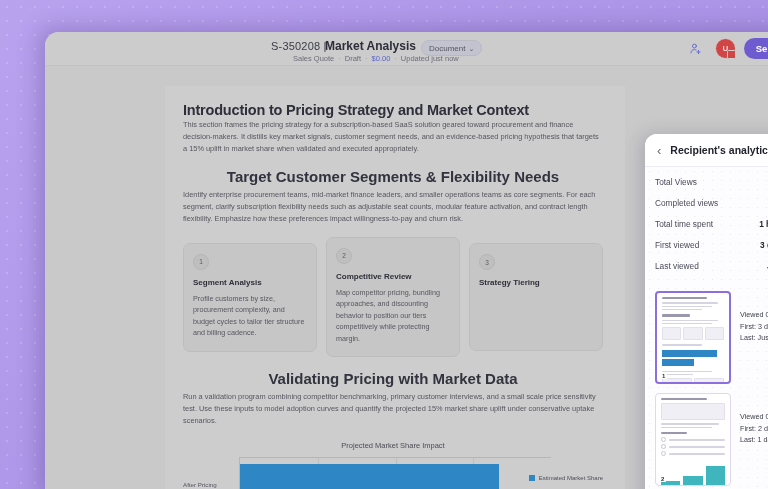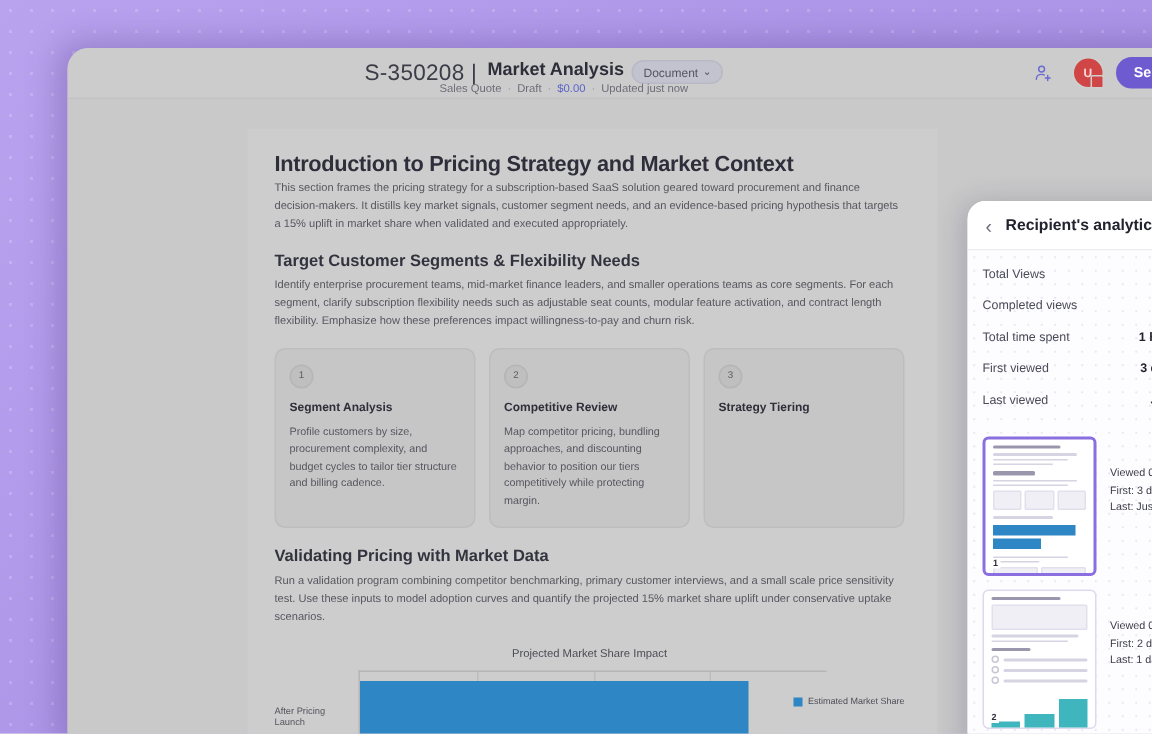--- a/index.html
+++ b/index.html
@@ -30,22 +30,22 @@
     overflow: hidden;
     box-shadow: -6px -4px 22px rgba(60,40,110,0.28);
   }
   .win-header {
     position: relative;
     height: 34px;
     background: #cccccc;
     border-bottom: 1px solid #c2c2c2;
   }
   .doc-id {
-    position: absolute; left: 198px; top: 8px;
-    font-size: 15px; color: #3c3c48; letter-spacing: .2px;
+    position: absolute; left: 226px; top: 8px;
+    font-size: 11px; color: #3c3c48; letter-spacing: .2px;
   }
   .doc-title {
     position: absolute; left: 280px; top: 7px;
     font-size: 12px; font-weight: 600; color: #2e2e3a;
   }
   .doc-type-pill {
     position: absolute; left: 376px; top: 8px;
     background: #c3c3cf;
     color: #55555f;
     font-size: 8px;
@@ -111,30 +111,31 @@
     background: #cdcdcd;
     padding: 16px 22px 0 18px;
     overflow: hidden;
   }
   h1.sec-title {
     font-size: 14.5px; font-weight: 600; color: #2f2f3b;
     letter-spacing: -.2px;
     margin-bottom: 1px;
   }
   h2.sub-title {
-    font-size: 11px; font-weight: 600; color: #33333f;
-    margin-top: 13px; margin-bottom: 4px;
+    font-size: 15px; font-weight: 600; color: #33333f;
+    margin-top: 13px; margin-bottom: 4px; text-align: center;
   }
   p.body-text {
     font-size: 7.4px; line-height: 1.62; color: #56565f;
   }
 
   .cards {
     display: flex; gap: 9px;
     margin-top: 12px;
+    align-items: center;
   }
   .card {
     flex: 1;
     background: #c6c6c6;
     border: 1px solid #bdbdbd;
     border-radius: 7px;
     padding: 10px 9px 12px 9px;
     min-height: 108px;
   }
   .card-num {

